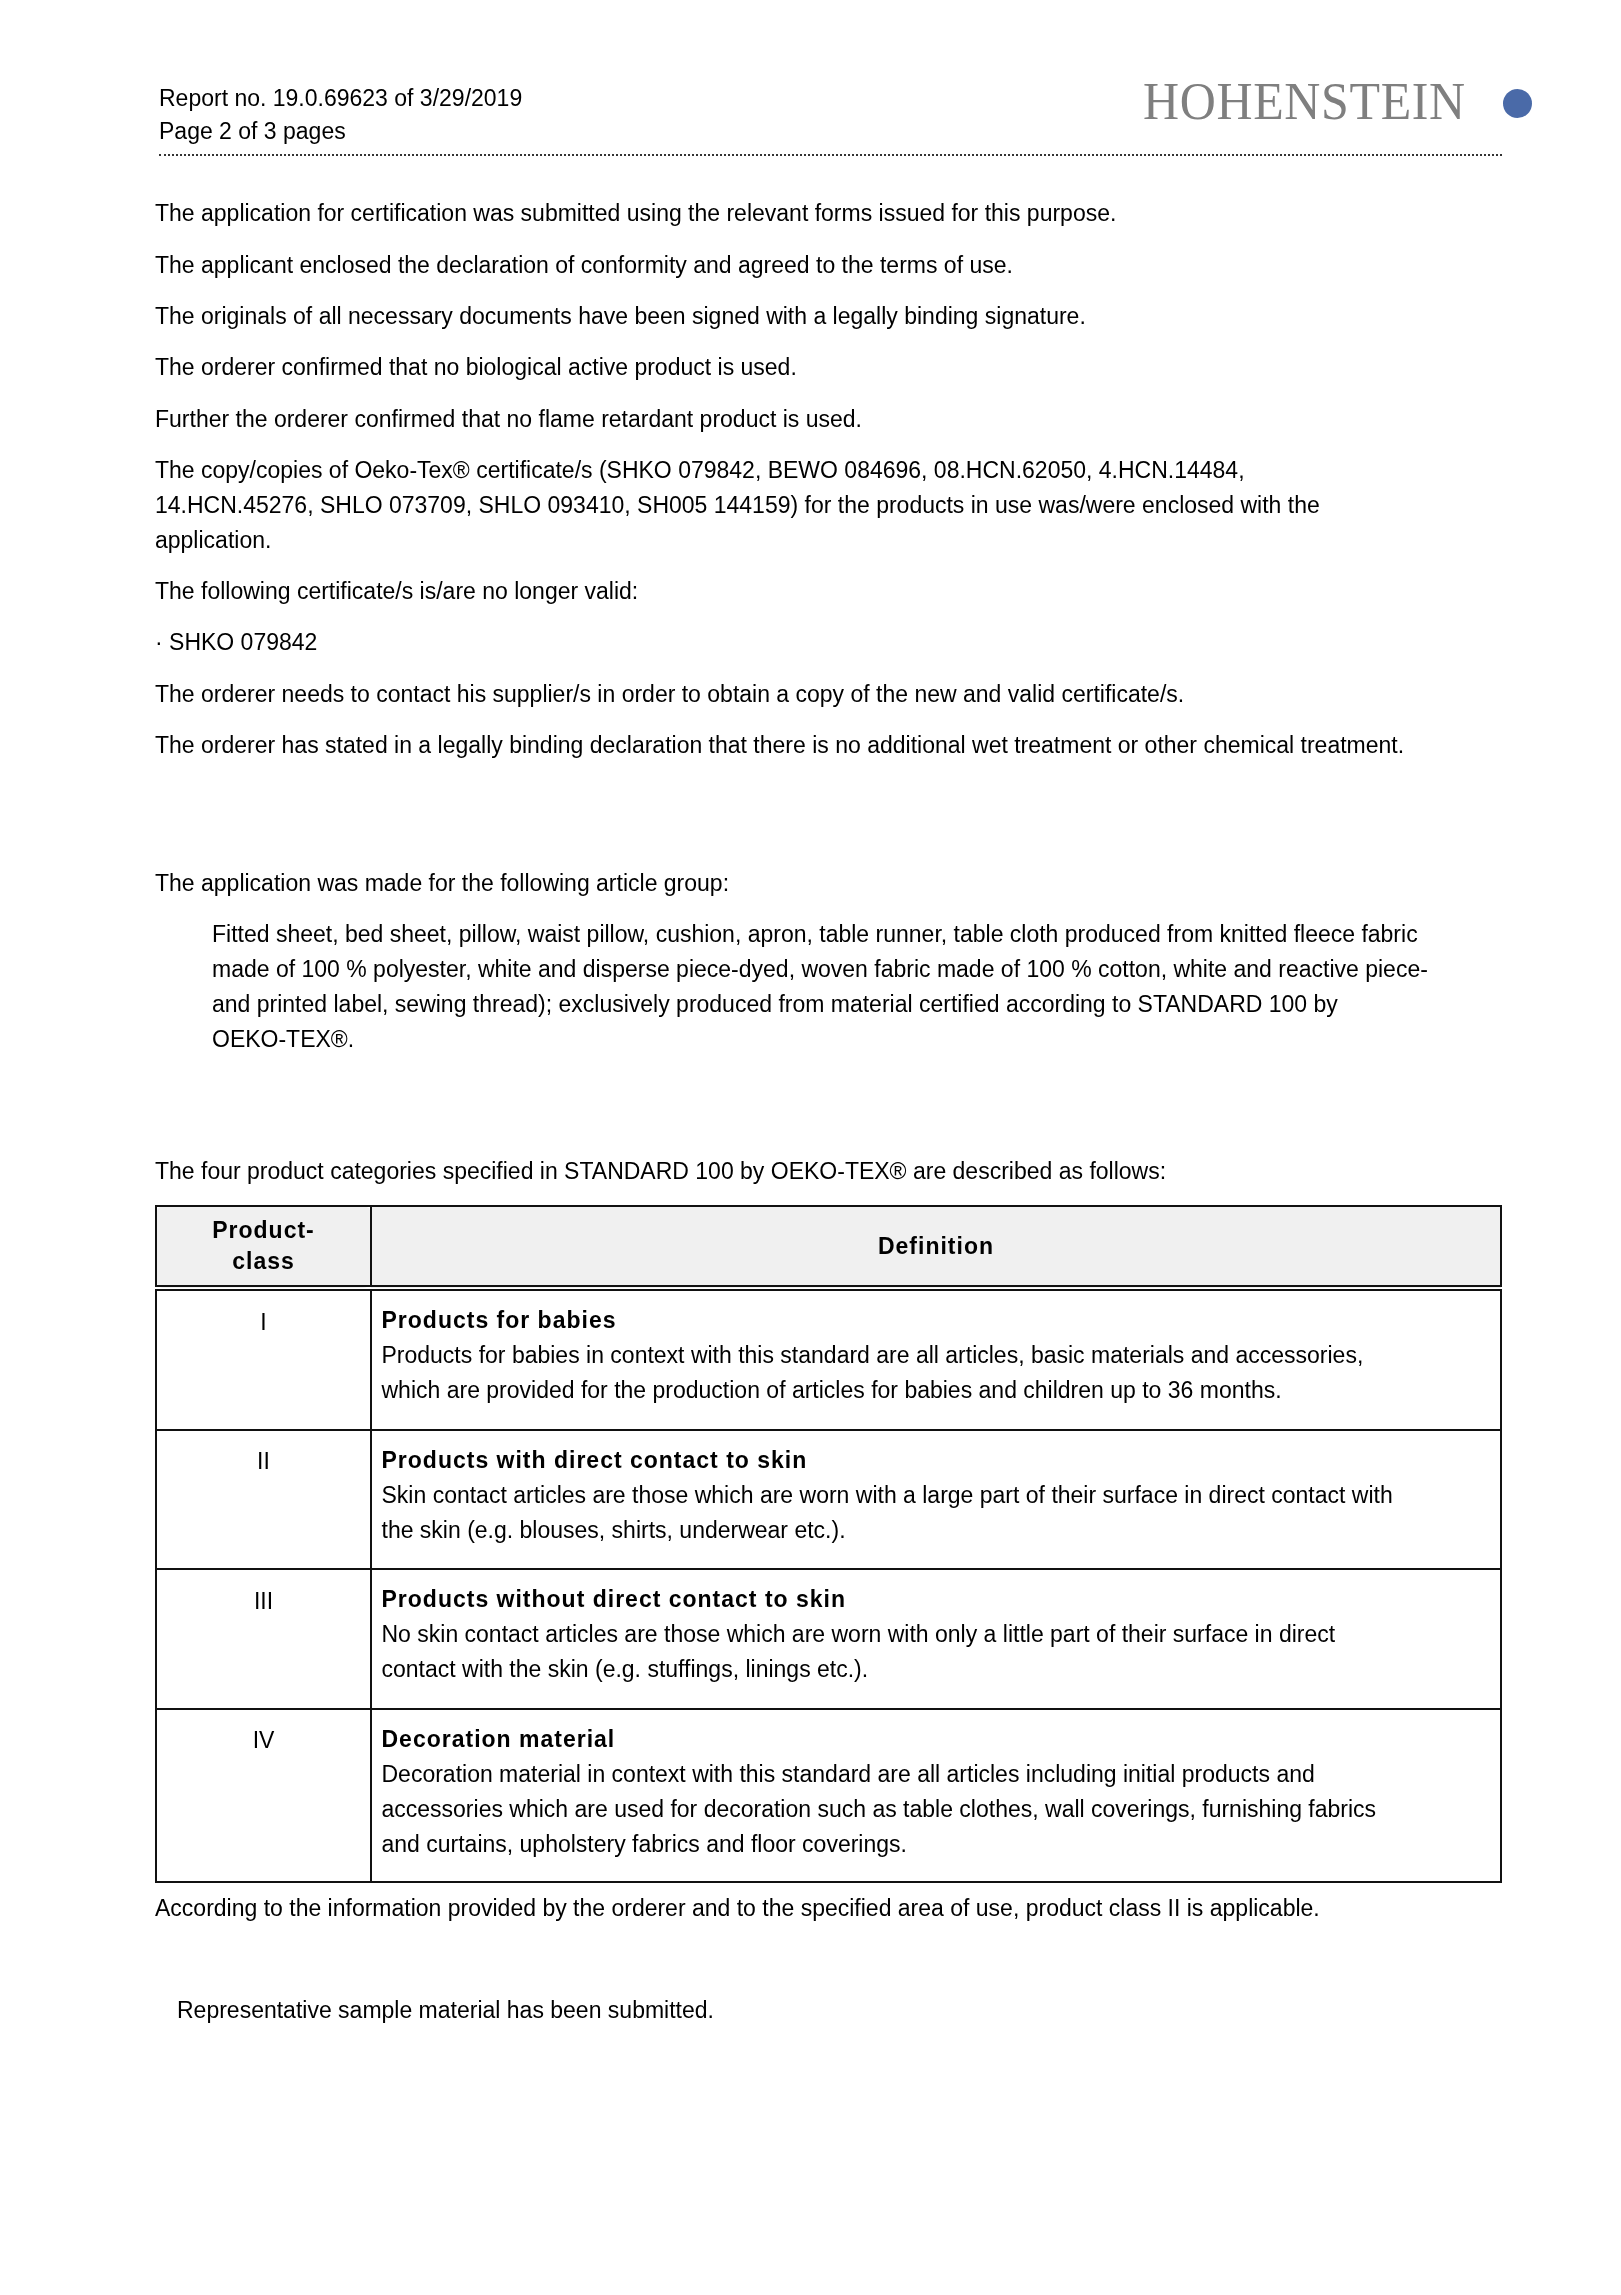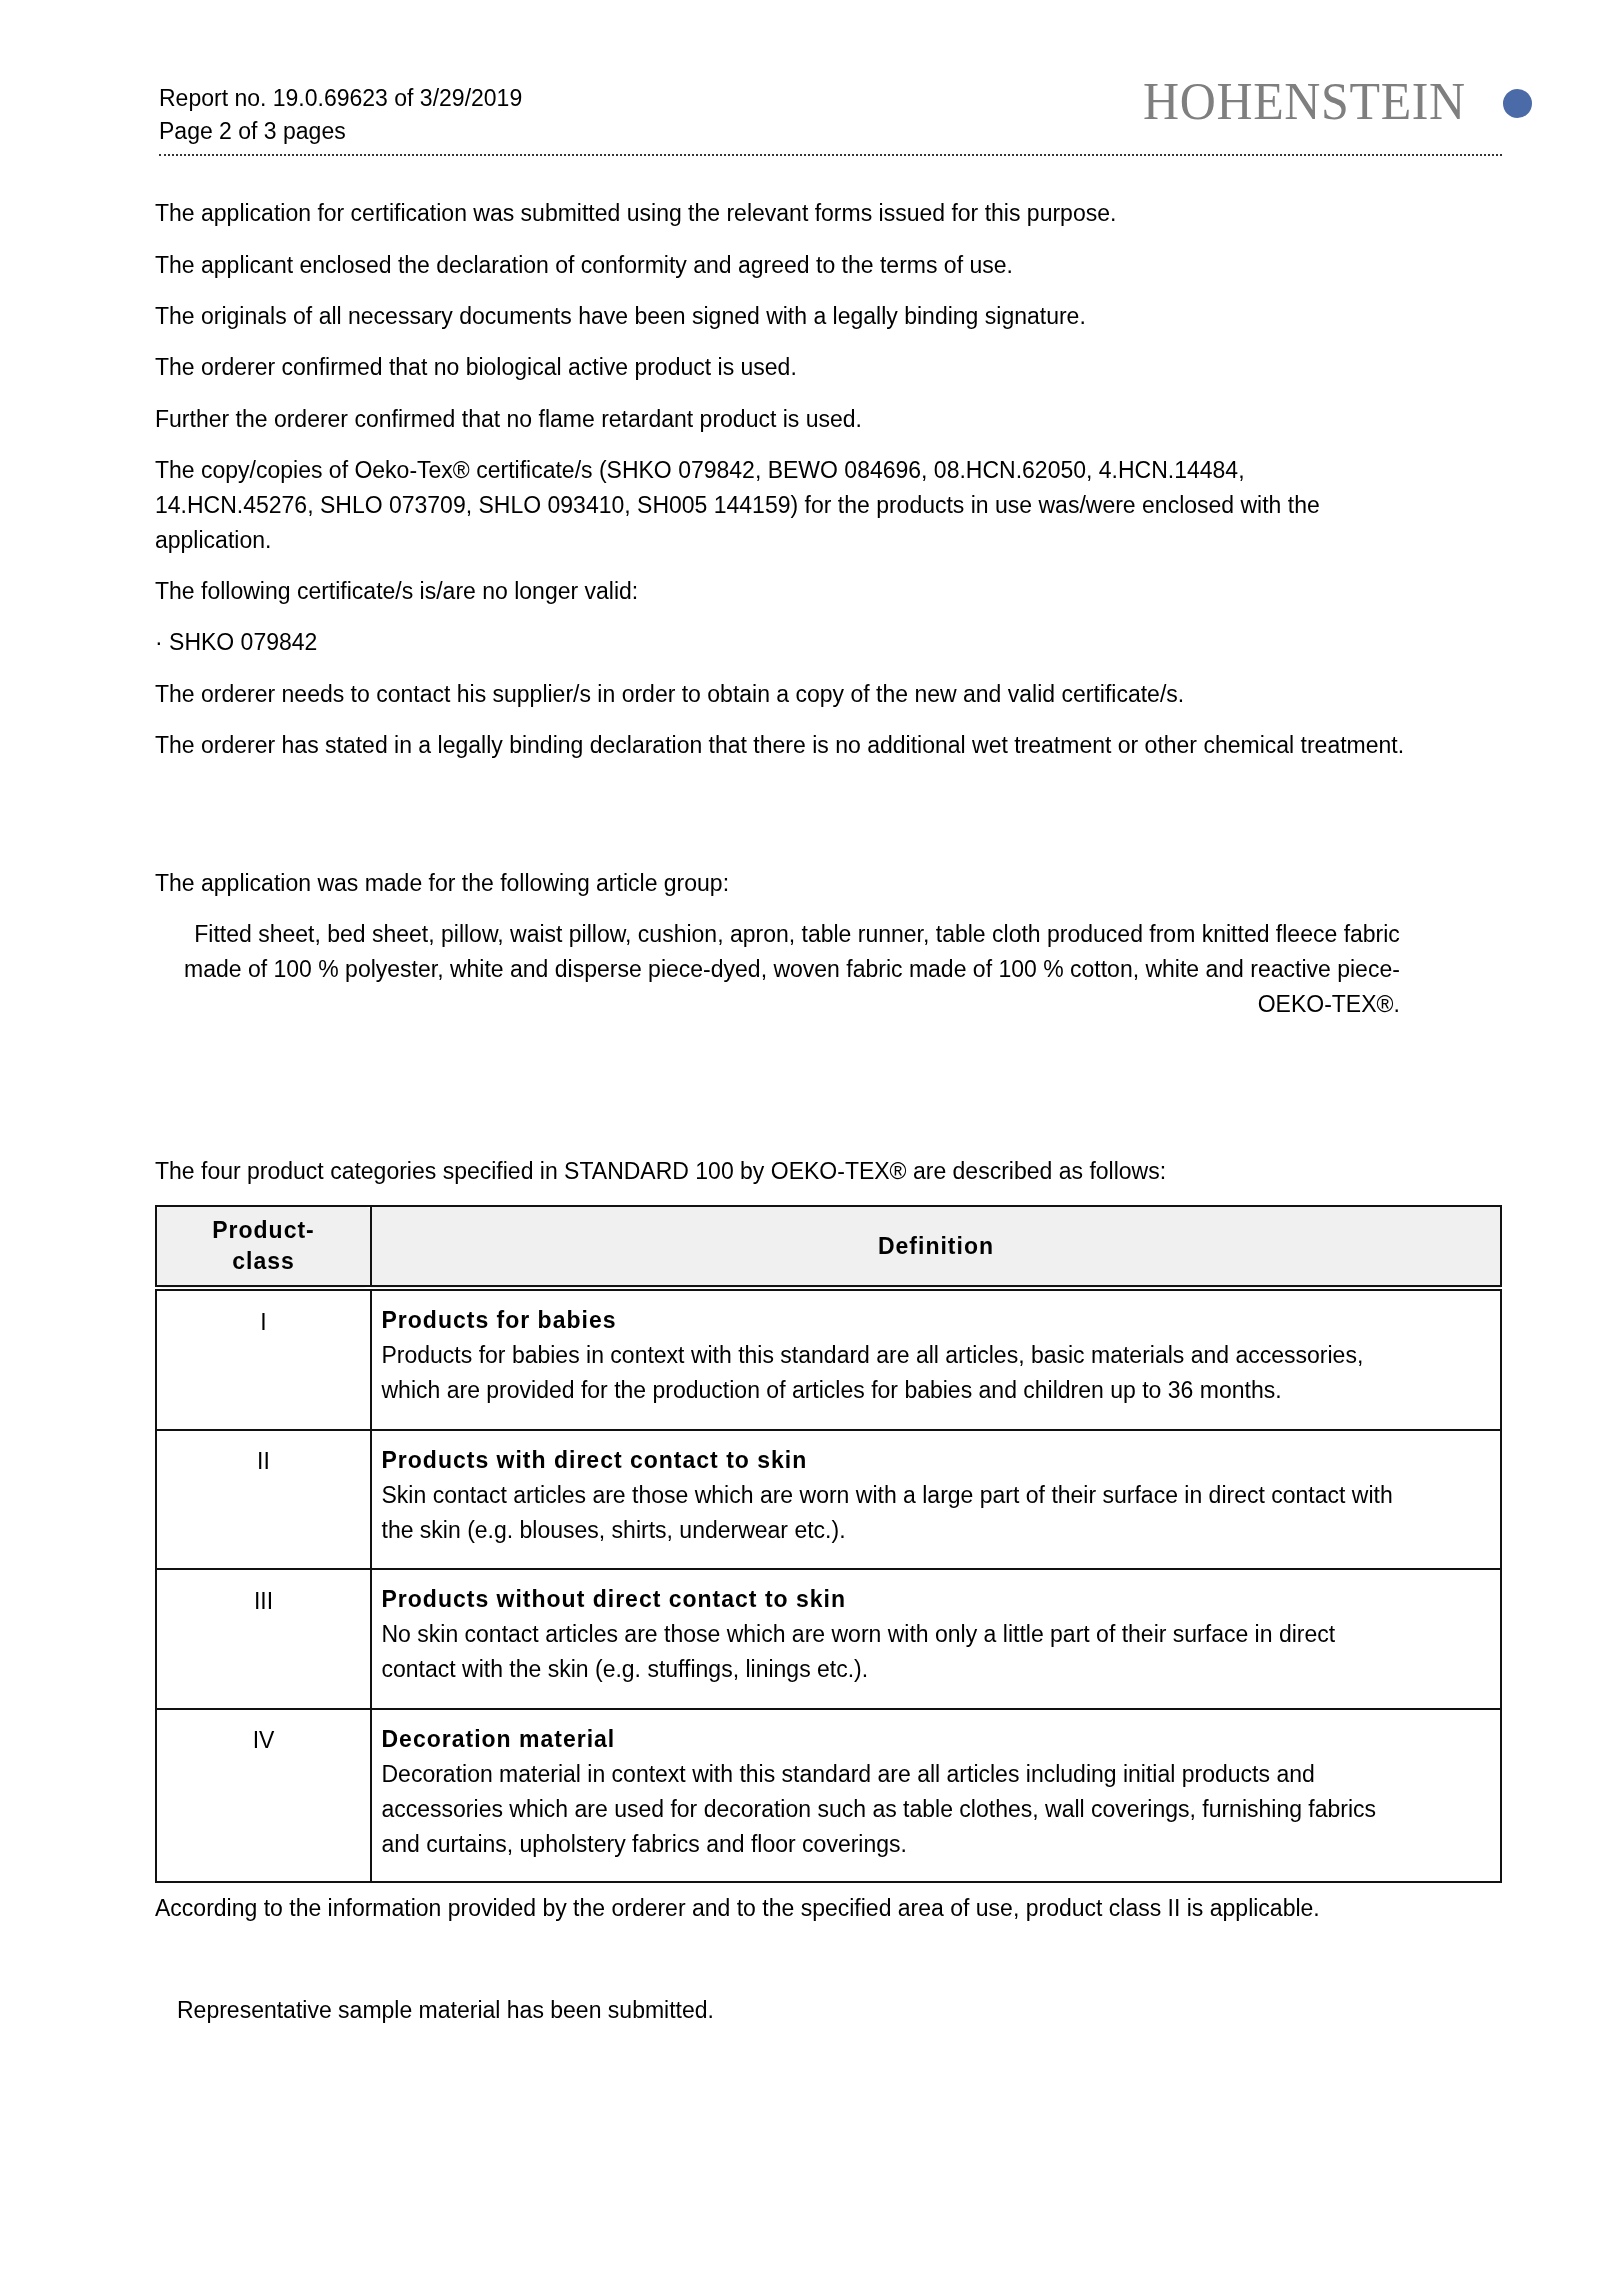--- a/index.html
+++ b/index.html
@@ -6,21 +6,21 @@
   body { width: 1622px; height: 2295px; position: relative; overflow: hidden;
          font-family: "Liberation Sans", "DejaVu Sans", sans-serif; color: #000; }
   .abs { position: absolute; white-space: nowrap; }
   .hdr-line { font-size: 23px; line-height: 33px; }
   .logo { position: absolute; left: 1143px; top: 74px; font-family: "Liberation Serif", "DejaVu Serif", serif;
           font-size: 52px; line-height: 55px; color: #7f7f7f; letter-spacing: 0.7px; transform: scaleX(0.96); transform-origin: left top; }
   .logo-dot { position: absolute; left: 1503px; top: 89px; width: 29px; height: 29px; border-radius: 50%; background: #4a6aa8; }
   .dotted { position: absolute; left: 159px; top: 154px; width: 1343px; height: 0; border-top: 2px dotted #333; }
   .body-text { font-size: 23px; line-height: 35px; left: 155px; }
   .line { display: block; white-space: nowrap; height: 35px; }
-  .indent { left: 184px; text-align: right; }
+  .indent { left: 212px; }
   table.cat { position: absolute; left: 155px; top: 1205px; width: 1347px; border-collapse: collapse; font-size: 23px; }
   table.cat td, table.cat th { border: 2px solid #111; vertical-align: top; padding: 0; }
   table.cat thead th { background: #f0f0f0; height: 78px; vertical-align: middle; font-weight: 600; letter-spacing: 1px; line-height: 31px; }
   table.cat thead th.c1 { width: 213px; border-radius: 8px; }
   table.cat thead tr { border-bottom: 6.1px double #111; }
   table.cat tbody td.cls { text-align: center; padding-top: 13.6px; line-height: 35px; }
   table.cat tbody td.def { padding: 12.3px 6.8px 0 9.5px; line-height: 35px; }
   .row-title { font-weight: 600; letter-spacing: 1px; display: block; }
   .row-desc { display: block; }
   tr.r1 td, tr.r2 td, tr.r3 td { height: 124px; }
@@ -52,20 +52,21 @@
 <div class="abs body-text" style="top:677px;">The orderer needs to contact his supplier/s in order to obtain a copy of the new and valid certificate/s.</div>
 
 <div class="abs body-text" style="top:728px;">
   <span class="line">The orderer has stated in a legally binding declaration that there is no additional wet treatment or other chemical treatment.</span>
 </div>
 
 <div class="abs body-text" style="top:866px;">The application was made for the following article group:</div>
 <div class="abs body-text indent" style="top:917px;">
   <span class="line">Fitted sheet, bed sheet, pillow, waist pillow, cushion, apron, table runner, table cloth produced from knitted fleece fabric</span>
   <span class="line">made of 100 % polyester, white and disperse piece-dyed, woven fabric made of 100 % cotton, white and reactive piece-</span>
+  <span class="line">and printed label, sewing thread); exclusively produced from material certified according to STANDARD 100 by</span>
   <span class="line">OEKO-TEX®.</span>
 </div>
 
 <div class="abs body-text" style="top:1154px;">The four product categories specified in STANDARD 100 by OEKO-TEX® are described as follows:</div>
 
 <table class="cat">
   <thead>
     <tr>
       <th class="c1">
         <span style="display:block">Product-</span>

